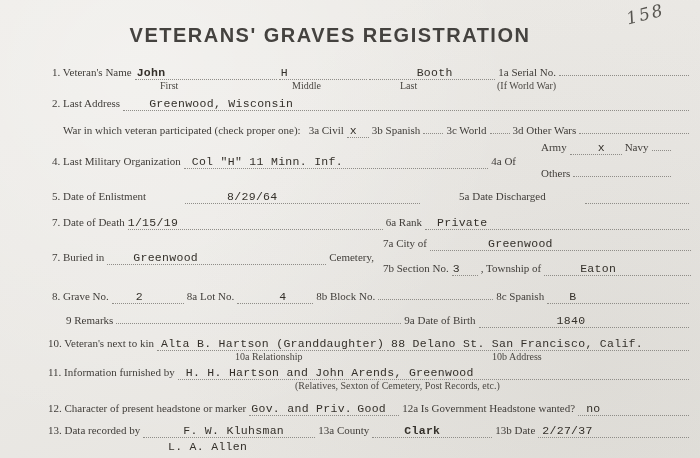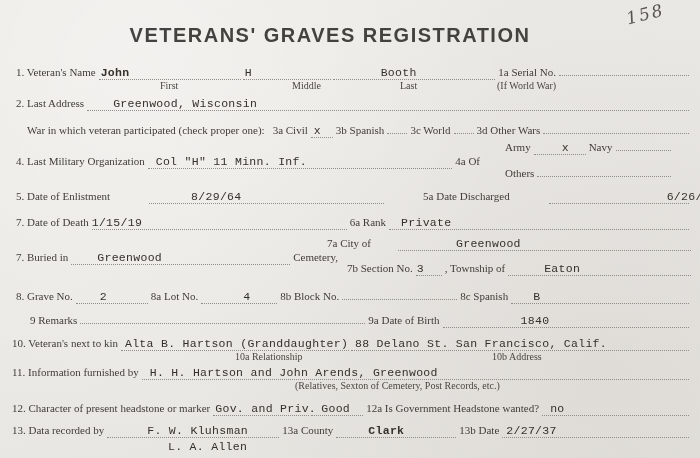--- a/index.html
+++ b/index.html
@@ -17,21 +17,21 @@
     font-family:"Liberation Sans", sans-serif;font-weight:bold;
     font-size:20px;letter-spacing:1.5px;color:#44423f;
   }
   .handnum{
     position:absolute;top:4px;right:36px;
     font-family:"DejaVu Serif", serif;font-style:italic;
     font-size:17px;color:#56544f;transform:rotate(-14deg);letter-spacing:2px;
   }
   .row{
     position:absolute;display:flex;align-items:baseline;
-    font-size:11px;line-height:13px;white-space:nowrap;color:#403d39;
+    font-size:11px;line-height:13px;white-space:nowrap;color:#403d39;margin-left:36px;
   }
   .lbl{flex:0 0 auto;padding:0 2px;}
   .fill{flex:1 1 auto;min-width:8px;border-bottom:1px dotted #8f8d88;margin:0 1px;}
   .typed{
     font-family:"Liberation Mono","DejaVu Sans Mono",monospace;
     font-size:11.5px;color:#34302a;letter-spacing:.3px;display:inline-block;
     padding-left:6px;
   }
   .sub{position:absolute;font-size:10px;color:#4a4742;}
   .sub span{position:absolute;white-space:nowrap;}
@@ -109,21 +109,21 @@
     <span class="fill" style="flex:0 0 255px;"><span class="typed" style="padding-left:0;">1/15/19</span></span>
     <span class="lbl">6a Rank</span>
     <span class="fill"><span class="typed" style="padding-left:12px;">Private</span></span>
   </div>
 
   <div class="row" style="top:251px;left:14px;width:326px;">
     <span class="lbl">7. Buried in</span>
     <span class="fill"><span class="typed" style="padding-left:26px;">Greenwood</span></span>
     <span class="lbl">Cemetery,</span>
   </div>
-  <div class="row" style="top:237px;left:325px;right:8px;gap:24px;">
+  <div class="row" style="top:237px;left:345px;right:8px;">
     <span class="lbl">7a City of</span>
     <span class="fill"><span class="typed" style="padding-left:58px;">Greenwood</span></span>
   </div>
   <div class="row" style="top:262px;left:345px;right:8px;">
     <span class="lbl">7b Section No.</span>
     <span class="fill" style="flex:0 0 26px;"><span class="typed" style="padding-left:1px;">3</span></span>
     <span class="lbl">, Township of</span>
     <span class="fill"><span class="typed" style="padding-left:36px;">Eaton</span></span>
   </div>
 

